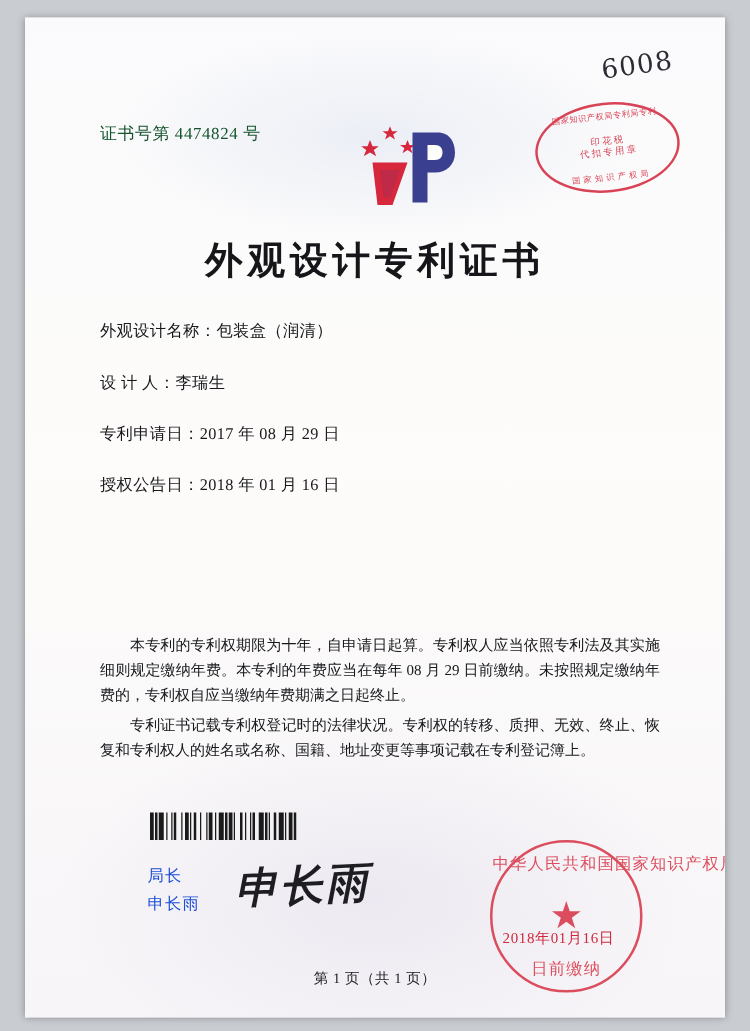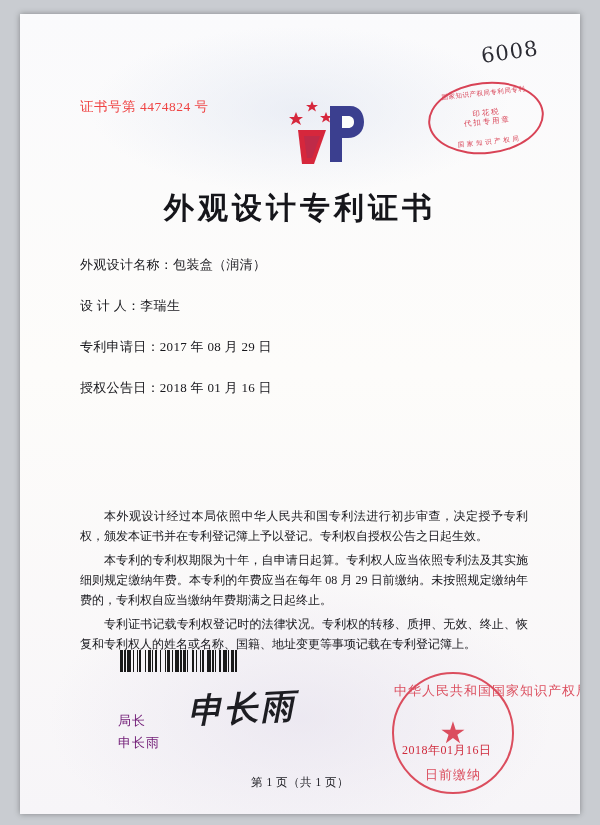--- a/index.html
+++ b/index.html
@@ -95,21 +95,21 @@
     letter-spacing: 0.5px;
     white-space: nowrap;
   }
 
   
   .cert-no {
     position: absolute;
     left: 60px;
     top: 84px;
     font-size: 13.5px;
-    color: #ef4444;
+    color: #14532d;
     letter-spacing: 0.5px;
   }
 
   
   .logo {
     position: absolute;
     left: 258px;
     top: 78px;
     width: 92px;
     height: 78px;
@@ -181,23 +181,22 @@
     vertical-align: top;
   }
 
   
   .sig-block {
     position: absolute;
     left: 98px;
     top: 676px;
     font-size: 13px;
     line-height: 22px;
-    color: #701a75;
+    color: #1d4ed8;
     letter-spacing: 1px;
-    margin-top: 20px;
   }
   .handwriting {
     position: absolute;
     left: 168px;
     top: 672px;
     font-family: "DejaVu Serif", serif;
     font-size: 34px;
     font-weight: bold;
     font-style: italic;
     color: #1d1d22;
@@ -305,21 +304,20 @@
       </div>
       <div class="field-row">
         <span class="field-label">专利申请日：</span><span class="field-value">2017 年 08 月 29 日</span>
       </div>
       <div class="field-row">
         <span class="field-label">授权公告日：</span><span class="field-value">2018 年 01 月 16 日</span>
       </div>
     </div>
 
     <div class="paragraphs">
-      <p>本外观设计经过本局依照中华人民共和国专利法进行初步审查，决定授予专利权，颁发本证书并在专利登记簿上予以登记。专利权自授权公告之日起生效。</p>
       <p>本专利的专利权期限为十年，自申请日起算。专利权人应当依照专利法及其实施细则规定缴纳年费。本专利的年费应当在每年 08 月 29 日前缴纳。未按照规定缴纳年费的，专利权自应当缴纳年费期满之日起终止。</p>
       <p>专利证书记载专利权登记时的法律状况。专利权的转移、质押、无效、终止、恢复和专利权人的姓名或名称、国籍、地址变更等事项记载在专利登记簿上。</p>
     </div>
 
     <div class="barcode"><span style="width:3px"></span><span style="width:1px;background:transparent"></span><span style="width:2px"></span><span style="width:1px;background:transparent"></span><span style="width:4px"></span><span style="width:2px;background:transparent"></span><span style="width:1px"></span><span style="width:3px;background:transparent"></span><span style="width:1px"></span><span style="width:1px;background:transparent"></span><span style="width:2px"></span><span style="width:4px;background:transparent"></span><span style="width:1px"></span><span style="width:2px;background:transparent"></span><span style="width:3px"></span><span style="width:1px;background:transparent"></span><span style="width:1px"></span><span style="width:2px;background:transparent"></span><span style="width:2px"></span><span style="width:3px;background:transparent"></span><span style="width:1px"></span><span style="width:4px;background:transparent"></span><span style="width:1px"></span><span style="width:1px;background:transparent"></span><span style="width:3px"></span><span style="width:2px;background:transparent"></span><span style="width:1px"></span><span style="width:2px;background:transparent"></span><span style="width:4px"></span><span style="width:1px;background:transparent"></span><span style="width:2px"></span><span style="width:1px;background:transparent"></span><span style="width:3px"></span><span style="width:1px;background:transparent"></span><span style="width:1px"></span><span style="width:4px;background:transparent"></span><span style="width:2px"></span><span style="width:2px;background:transparent"></span><span style="width:1px"></span><span style="width:3px;background:transparent"></span><span style="width:1px"></span><span style="width:1px;background:transparent"></span><span style="width:2px"></span><span style="width:3px;background:transparent"></span><span style="width:4px"></span><span style="width:1px;background:transparent"></span><span style="width:2px"></span><span style="width:1px;background:transparent"></span><span style="width:1px"></span><span style="width:3px;background:transparent"></span><span style="width:2px"></span><span style="width:2px;background:transparent"></span><span style="width:4px"></span><span style="width:1px;background:transparent"></span><span style="width:1px"></span><span style="width:2px;background:transparent"></span><span style="width:3px"></span><span style="width:1px;background:transparent"></span><span style="width:2px"></span><span style="width:1px;background:transparent"></span></div>
 
     <div class="sig-block">
       <div>局长</div>
       <div>申长雨</div>
     </div>

